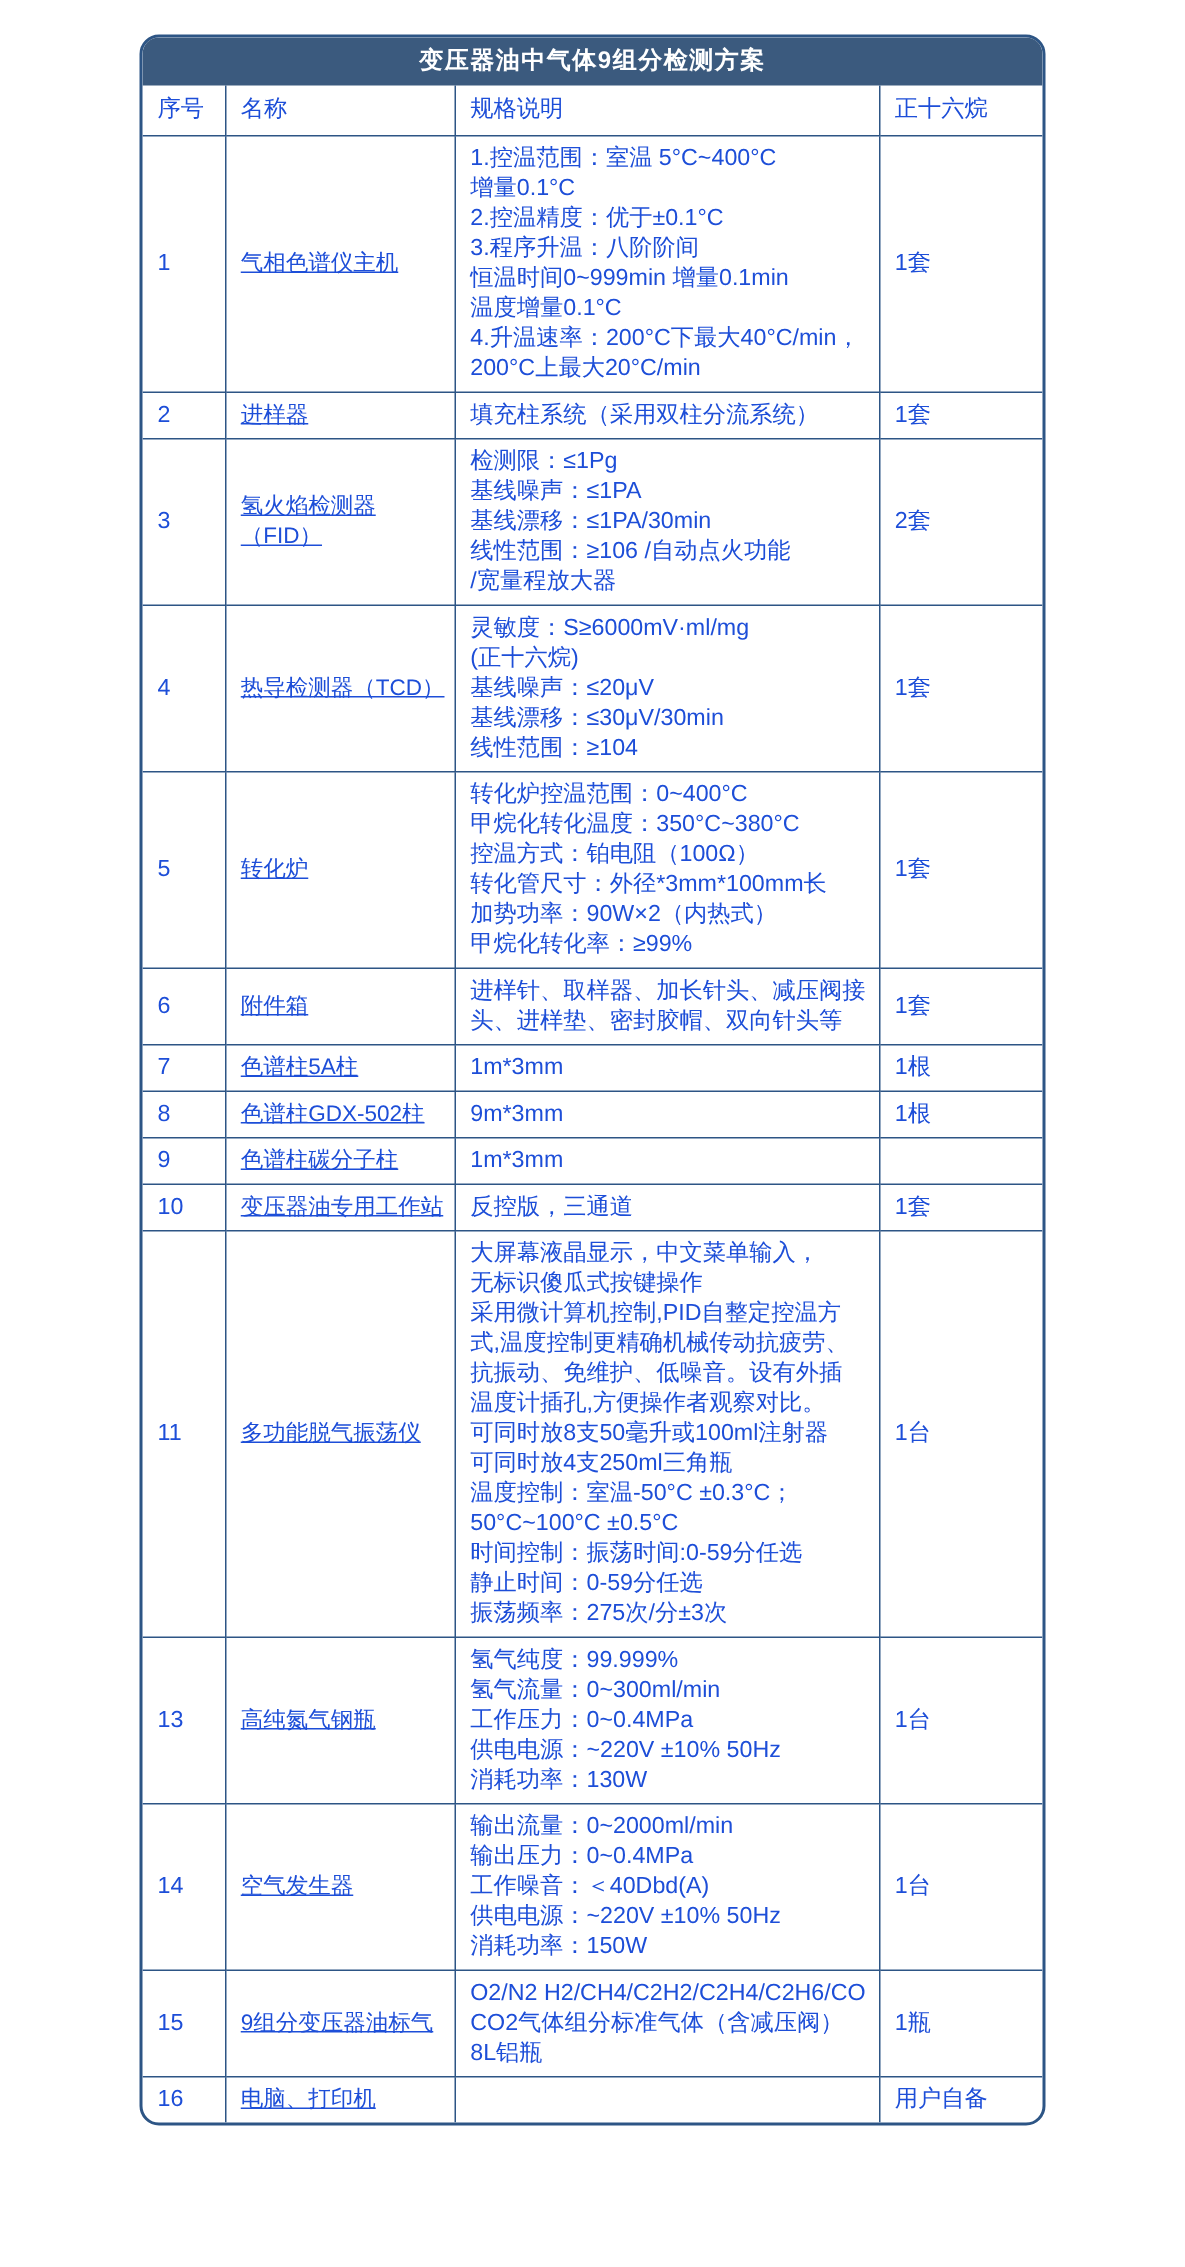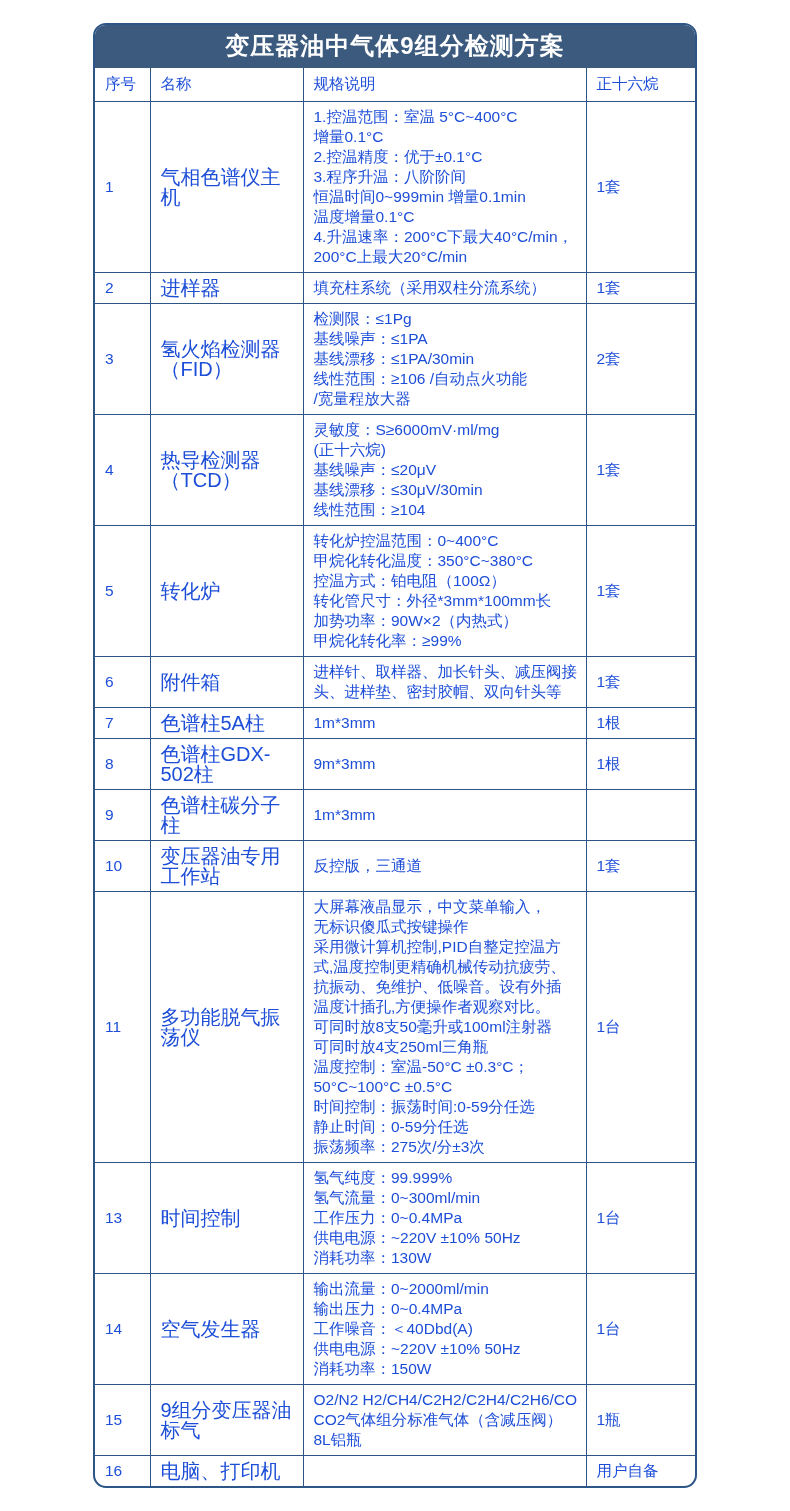--- a/index.html
+++ b/index.html
@@ -16,21 +16,21 @@
     margin: 23px 0 0 93px;
     border: 2px solid #2d5585;
     border-radius: 13px;
     overflow: hidden;
     background: #ffffff;
   }
   .title-bar {
     background: #3b5a7e;
     color: #ffffff;
     text-align: center;
-    font-size: 24px;
+    font-size: 16px;
     font-weight: bold;
     padding: 5px 0 6px 0;
     letter-spacing: 1px;
   }
   table.spec {
     width: 100%;
     border-collapse: collapse;
     border-style: hidden; 
     table-layout: fixed;
     color: #1d4ed8;
@@ -43,21 +43,21 @@
     padding: 5px 6px 5px 10px;
     font-weight: normal;
     text-align: left;
     overflow: hidden;
   }
   th.td-no, td.td-no {
     text-align: center;
     padding-left: 4px;
     padding-right: 4px;
   }
-  td.td-name { font-size: 20px; }
+  td.td-name { font-size: 15px; text-decoration: underline; }
   td.td-spec {
     white-space: pre-line;
     word-break: break-word;
   }
   thead th { height: 33px; }
 </style>
 </head>
 <body>
 
 <div class="sheet">
@@ -173,21 +173,21 @@
 可同时放4支250ml三角瓶
 温度控制：室温-50°C ±0.3°C；
 50°C~100°C ±0.5°C
 时间控制：振荡时间:0-59分任选
 静止时间：0-59分任选
 振荡频率：275次/分±3次</td>
           <td class="td-qty">1台</td>
         </tr>
         <tr>
           <td class="td-no">13</td>
-          <td class="td-name">时间控制</td>
+          <td class="td-name">高纯氮气钢瓶</td>
           <td class="td-spec">氢气纯度：99.999%
 氢气流量：0~300ml/min
 工作压力：0~0.4MPa
 供电电源：~220V ±10% 50Hz
 消耗功率：130W</td>
           <td class="td-qty">1台</td>
         </tr>
         <tr>
           <td class="td-no">14</td>
           <td class="td-name">空气发生器</td>

